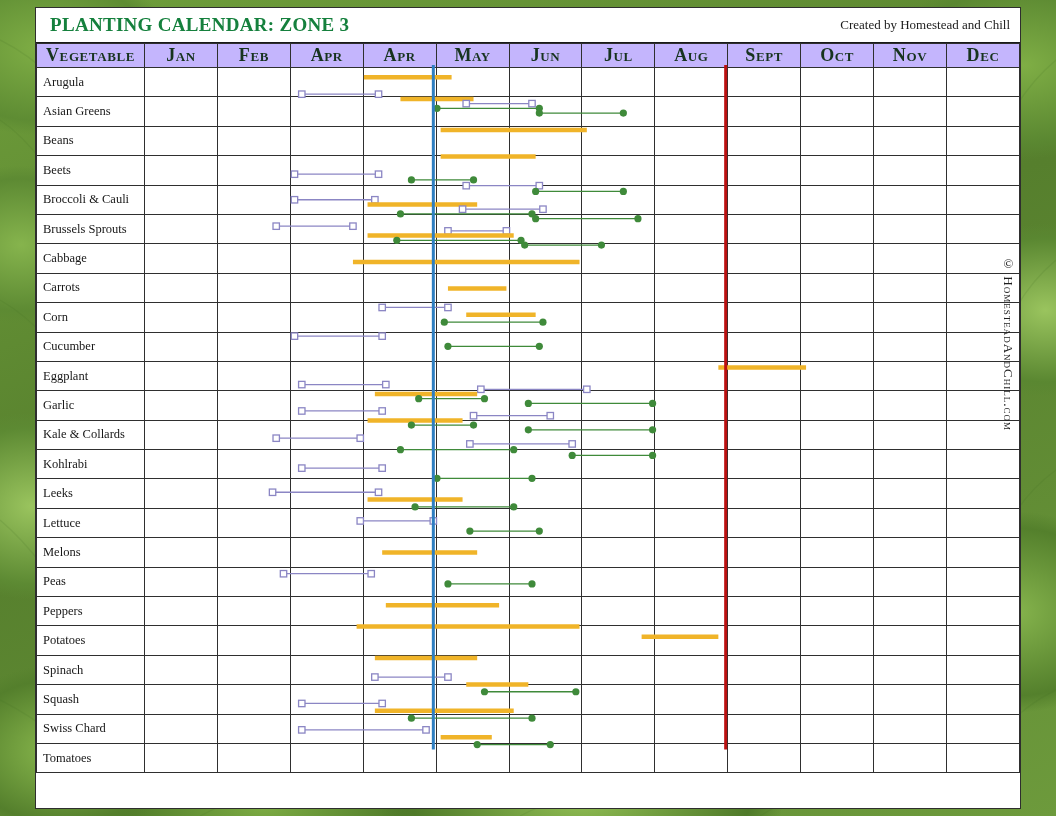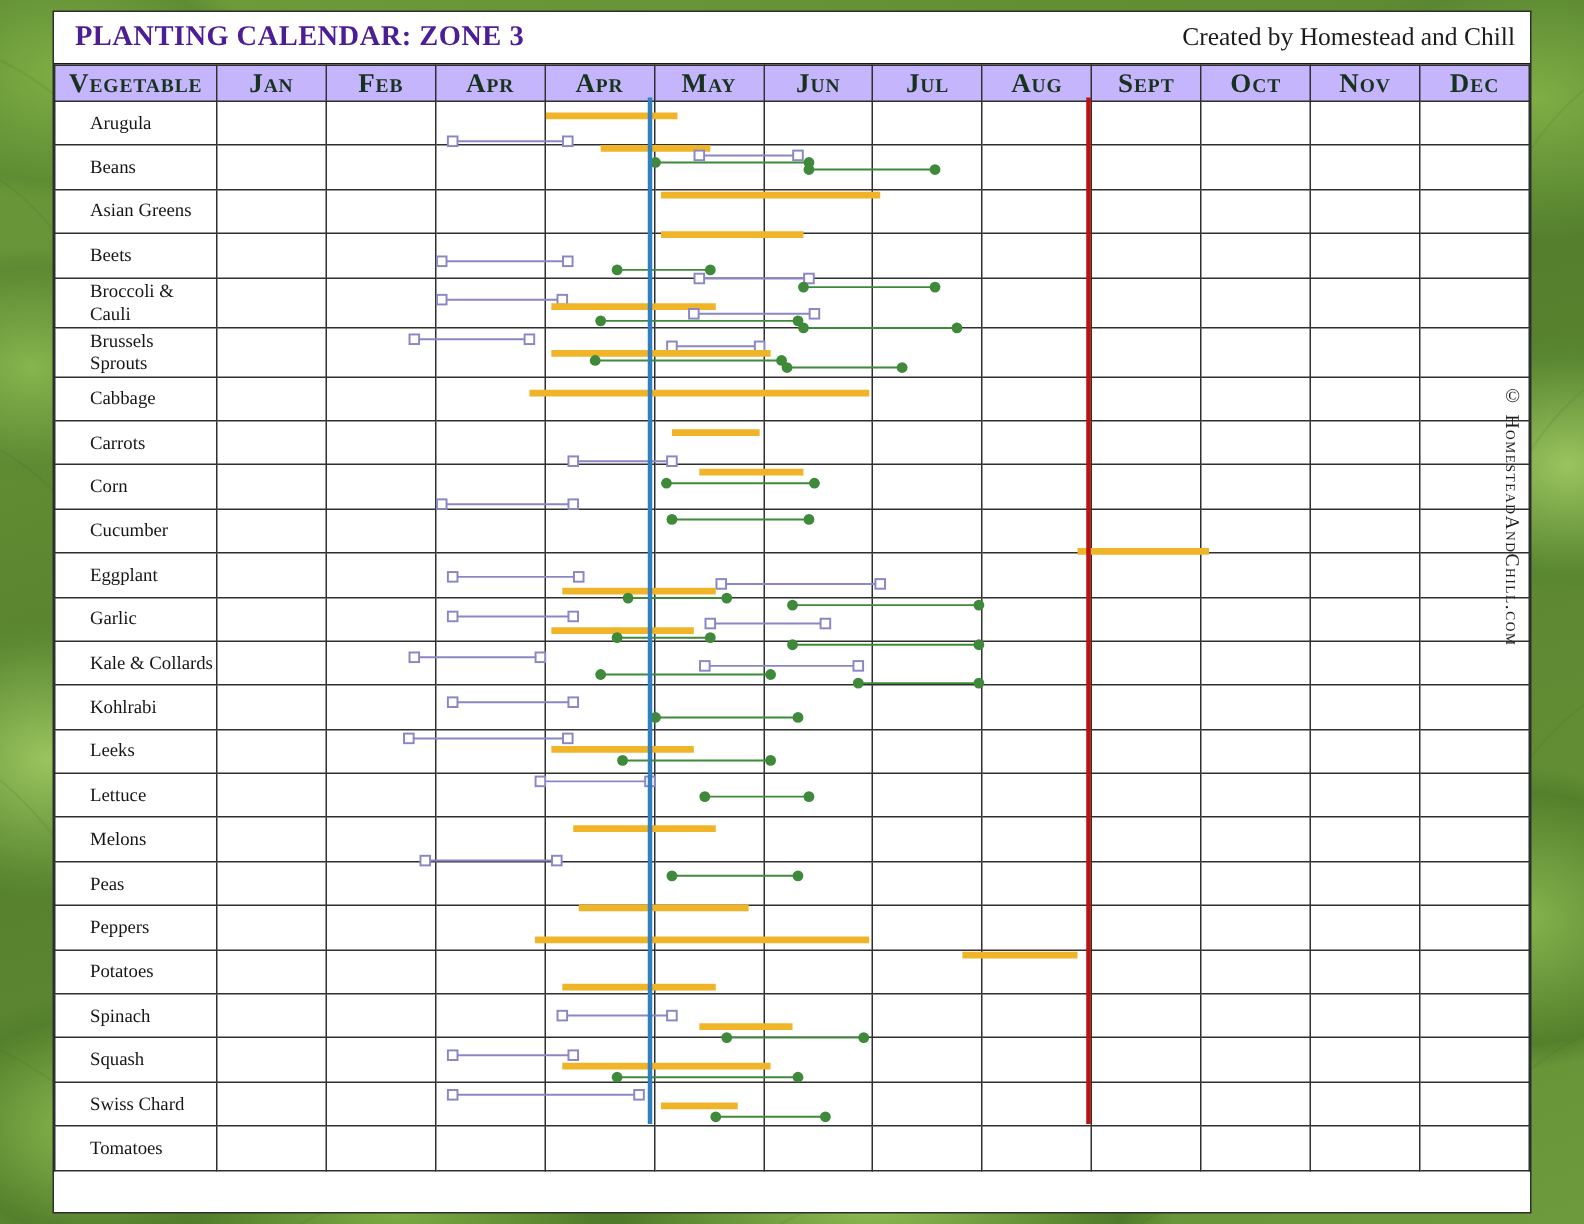--- a/index.html
+++ b/index.html
@@ -34,40 +34,40 @@
     box-shadow:0 0 0 1px #2e2e2e;
   }
   .title-bar{
     display:flex;align-items:center;justify-content:space-between;
     height:34px;padding:0 10px 0 14px;
     border-bottom:1px solid #1a1a1a;
   }
   .title{
     font-family:"Liberation Serif", serif;
     font-size:19px;font-weight:bold;letter-spacing:.3px;
-    color:#4c1d95;
+    color:#15803d;
   }
   .byline{
-    font-size:17px;color:#1b1b1b;
+    font-size:13px;color:#1b1b1b;
   }
   table{border-collapse:collapse;width:100%;table-layout:fixed;}
   th,td{border:1px solid #2f2f2f;}
   thead th{
     background:#c4b5fd;
     height:21px;
     font-size:18px;
     letter-spacing:.6px;
     color:#17331f;
     font-variant:small-caps;
     font-weight:bold;
   }
   thead th.vegcol{width:105px;}
   tbody td.veg{
     font-size:12.5px;
-    padding-left:23px;
+    padding-left:6px;
     color:#161616;
     height:26.4px;
     font-family:"Liberation Serif", serif;
   }
   tbody td.track{padding:0;position:relative;}
   .chart-area{position:relative;}
   .overlay{position:absolute;left:0;top:0;right:0;bottom:0;pointer-events:none;}
   .sidetext{
     position:absolute;right:4px;top:248px;
     writing-mode:vertical-rl;
@@ -132,36 +132,36 @@
             <td class="track"></td>
             <td class="track"></td>
             <td class="track"></td>
             <td class="track"></td>
             <td class="track"></td>
             <td class="track"></td>
             <td class="track"></td>
             <td class="track"></td>
           </tr>
           <tr>
+            <td class="veg">Asian Greens</td>
+            <td class="track"></td>
+            <td class="track"></td>
+            <td class="track"></td>
+            <td class="track"></td>
+            <td class="track"></td>
+            <td class="track"></td>
+            <td class="track"></td>
+            <td class="track"></td>
+            <td class="track"></td>
+            <td class="track"></td>
+            <td class="track"></td>
+            <td class="track"></td>
+          </tr>
+          <tr>
             <td class="veg">Beans</td>
-            <td class="track"></td>
-            <td class="track"></td>
-            <td class="track"></td>
-            <td class="track"></td>
-            <td class="track"></td>
-            <td class="track"></td>
-            <td class="track"></td>
-            <td class="track"></td>
-            <td class="track"></td>
-            <td class="track"></td>
-            <td class="track"></td>
-            <td class="track"></td>
-          </tr>
-          <tr>
-            <td class="veg">Asian Greens</td>
             <td class="track"></td>
             <td class="track"></td>
             <td class="track"></td>
             <td class="track"></td>
             <td class="track"></td>
             <td class="track"></td>
             <td class="track"></td>
             <td class="track"></td>
             <td class="track"></td>
             <td class="track"></td>

